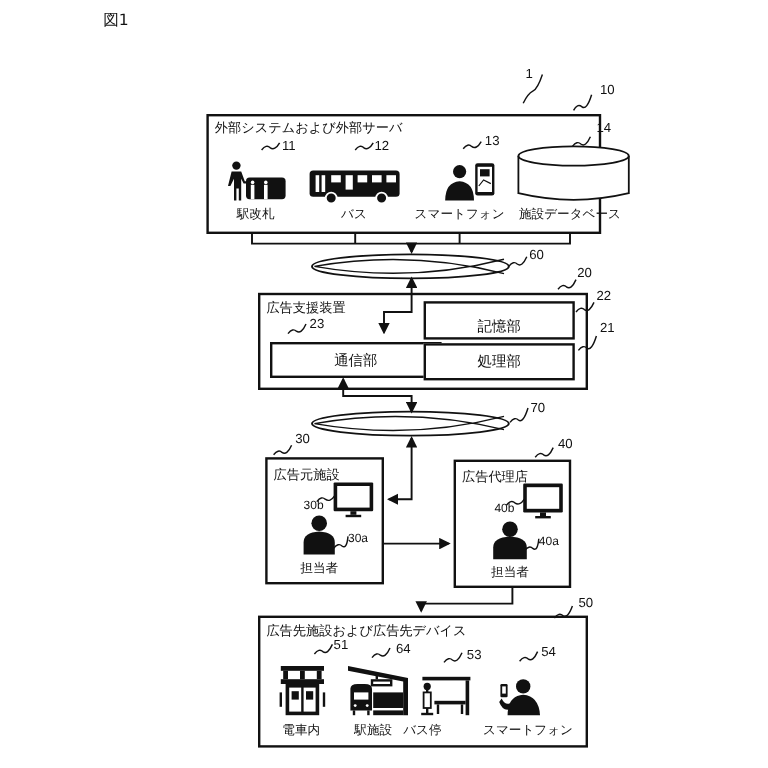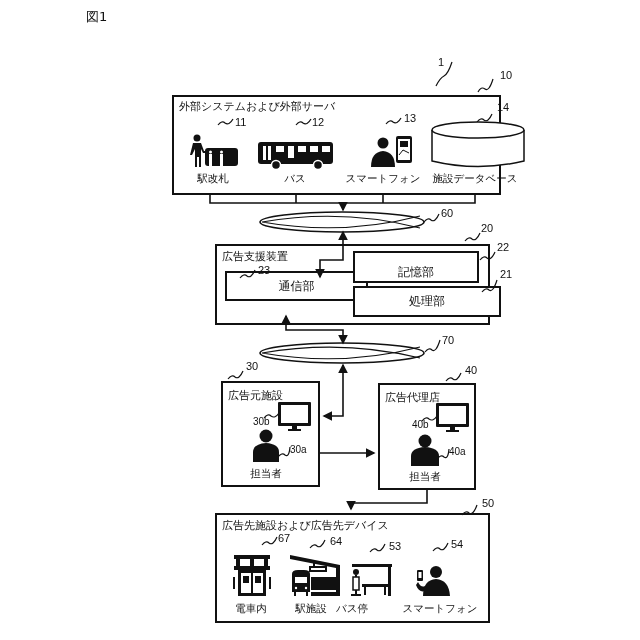--- a/index.html
+++ b/index.html
@@ -34,31 +34,31 @@
 <div class="cap" style="left:383px;top:172px;">スマートフォン</div>
 <div class="cap" style="left:475px;top:172px;">施設データベース</div>
 
 <div class="cap" style="left:478px;top:135px;font-size:10.5px;">売上情報</div>
 <div class="cap" style="left:478px;top:149px;font-size:10.5px;">広告先候補情報</div>
 
 <div class="box" style="left:215px;top:244px;width:275px;height:81px;"></div>
 <div class="lbl" style="left:222px;top:249px;">広告支援装置</div>
 <div class="ref" style="left:481px;top:222px;">20</div>
 
-<div class="inner" style="left:225px;top:271px;width:143px;height:30px;">
+<div class="inner" style="left:225px;top:285px;width:143px;height:30px;">
   <span>通信部</span>
 </div>
 <div class="ref" style="left:258px;top:264px;">23</div>
 
 <div class="inner" style="left:353px;top:251px;width:126px;height:32px;align-items:flex-end;">
   <span>記憶部</span>
 </div>
 <div class="ref" style="left:497px;top:241px;">22</div>
 
-<div class="inner" style="left:353px;top:286px;width:148px;height:31px;">
+<div class="inner" style="left:353px;top:286px;width:126px;height:31px;">
   <span>処理部</span>
 </div>
 <div class="ref" style="left:500px;top:268px;">21</div>
 
 <div class="ref" style="left:441px;top:207px;">60</div>
 <div class="ref" style="left:442px;top:334px;">70</div>
 
 <div class="box" style="left:221px;top:381px;width:99px;height:106px;"></div>
 <div class="lbl" style="left:228px;top:388px;text-align:center;">広告元施設</div>
 <div class="ref" style="left:246px;top:360px;">30</div>
@@ -70,21 +70,21 @@
 <div class="lbl" style="left:385px;top:390px;">広告代理店</div>
 <div class="ref" style="left:465px;top:364px;text-align:right;">40</div>
 <div class="ref" style="left:412px;top:419px;font-size:10px;">40b</div>
 <div class="ref" style="left:449px;top:446px;font-size:10px;">40a</div>
 <div class="cap" style="left:425px;top:470px;">担当者</div>
 
 <div class="box" style="left:215px;top:513px;width:275px;height:110px;"></div>
 <div class="lbl" style="left:222px;top:518px;">広告先施設および広告先デバイス</div>
 <div class="ref" style="left:482px;top:497px;">50</div>
 
-<div class="ref" style="left:278px;top:532px;">67</div>
+<div class="ref" style="left:278px;top:532px;">51</div>
 <div class="ref" style="left:330px;top:535px;">64</div>
 <div class="ref" style="left:389px;top:540px;">53</div>
 <div class="ref" style="left:451px;top:538px;">54</div>
 
 <div class="cap" style="left:251px;top:602px;">電車内</div>
 <div class="cap" style="left:311px;top:602px;">駅施設</div>
 <div class="cap" style="left:352px;top:602px;">バス停</div>
 <div class="cap" style="left:440px;top:602px;">スマートフォン</div>
 
 <svg class="overlay" width="640" height="640" viewBox="0 0 640 640">

